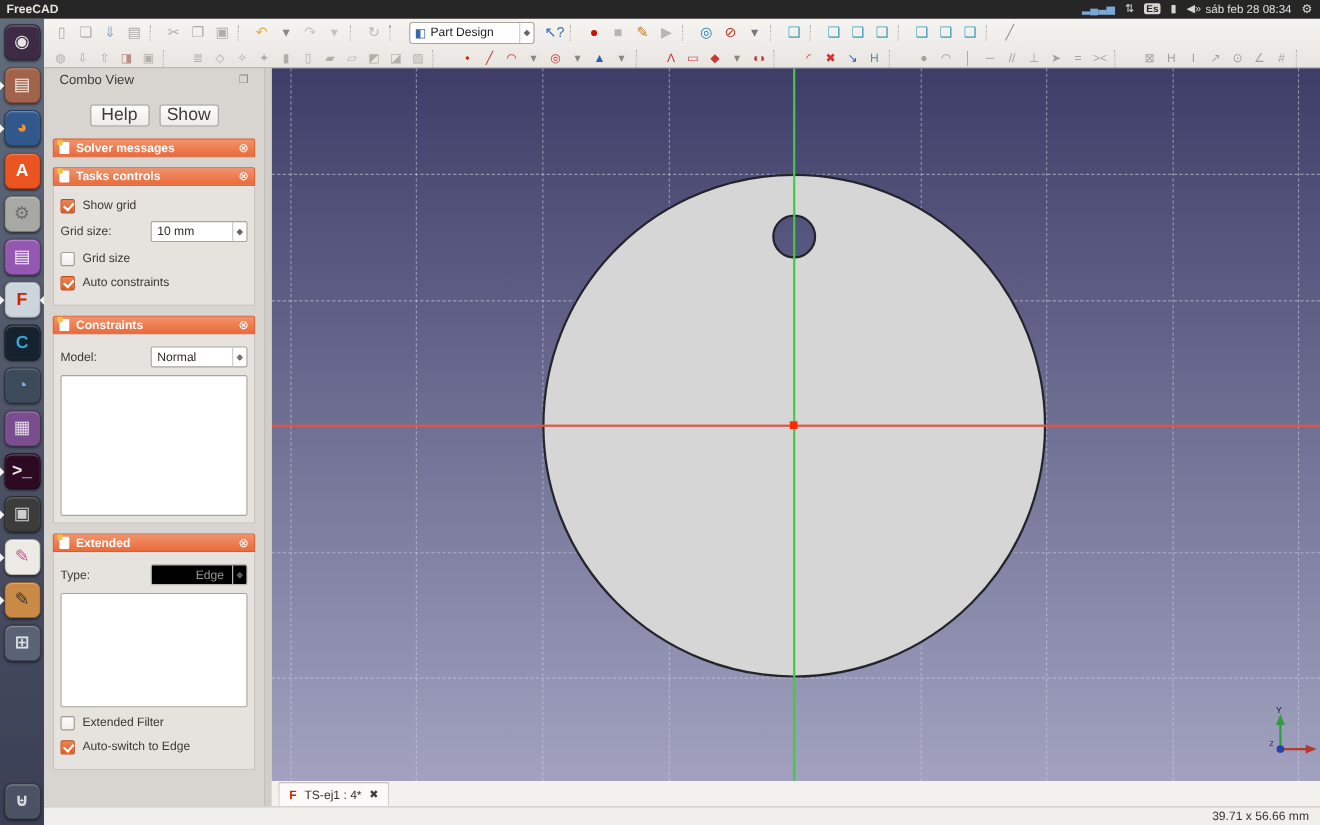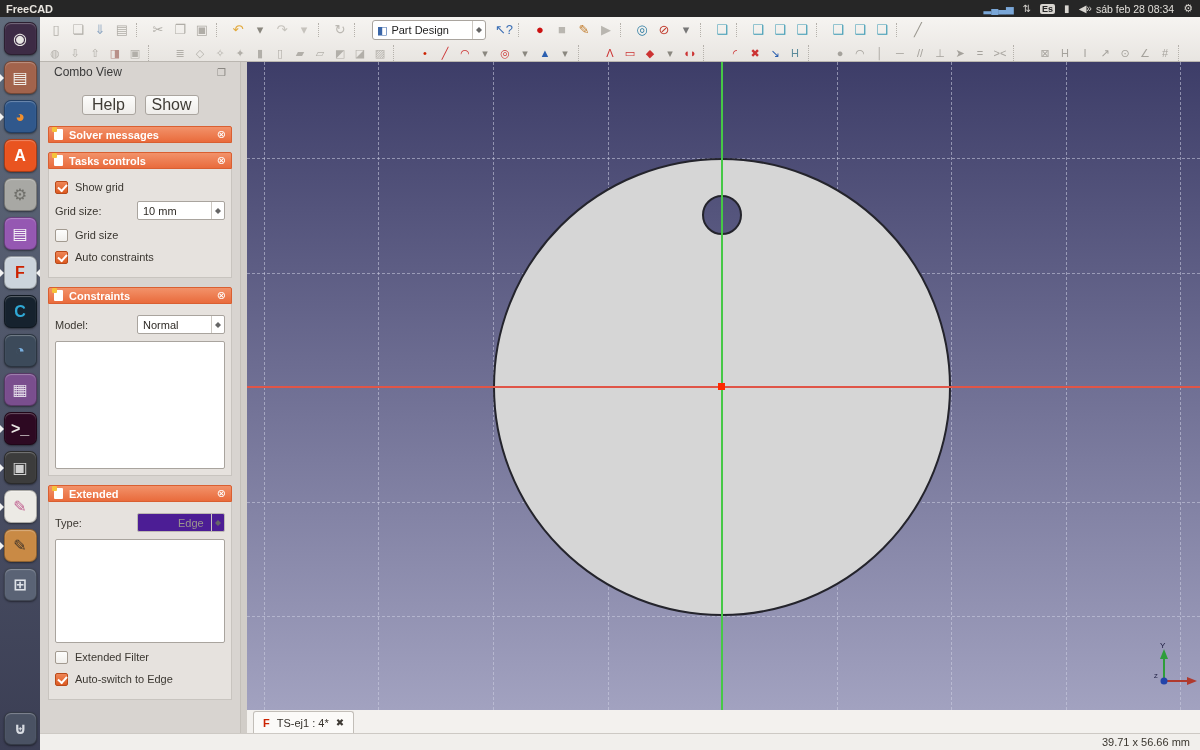--- a/index.html
+++ b/index.html
@@ -82,21 +82,21 @@
   .cbox { width:13px; height:13px; border:1px solid #a29a90; border-radius:2px;
           background:linear-gradient(#fdfdfc,#f1efec); position:relative; flex:0 0 13px; }
   .cbox.on { background:linear-gradient(#ee8556,#dd5a21); border-color:#b84a1a; }
   .cbox.on::after { content:""; position:absolute; left:2px; top:2px; width:7px; height:4px;
           border-left:2px solid #fff; border-bottom:2px solid #fff; transform:rotate(-48deg); }
   .frow { display:flex; align-items:center; margin:4px 0 7px; }
   .frow .flabel { flex:1; }
   .control { width:88px; height:19px; background:#fff; border:1px solid #a9a49e; border-radius:2px;
              display:flex; align-items:center; font-size:11px; color:#2f2b26; padding-left:5px; }
   .control .val { flex:1; }
-  .control.disabled { background:#4c1d95; color:#9b968e; border-color:#bdb8b2;padding-left:40px; }
+  .control.disabled { background:#000000; color:#9b968e; border-color:#bdb8b2;padding-left:40px; }
   .listbox { background:#fff; border:1px solid #a9a49e; border-radius:2px; height:128px; margin-top:2px; }
   #elements-list { height:104px; margin-bottom:6px; }
 
   
   #viewport { position:absolute; left:247px; top:62px; width:953px; height:648px; overflow:hidden; z-index:10; }
   .gv { position:absolute; top:0; bottom:0; width:0; }
   .gh { position:absolute; left:0; right:0; height:0; }
   .axv { position:absolute; top:0; bottom:0; width:2px; }
   .axh { position:absolute; left:0; right:0; height:2px; }
   #origin { position:absolute; width:7px; height:7px; }

